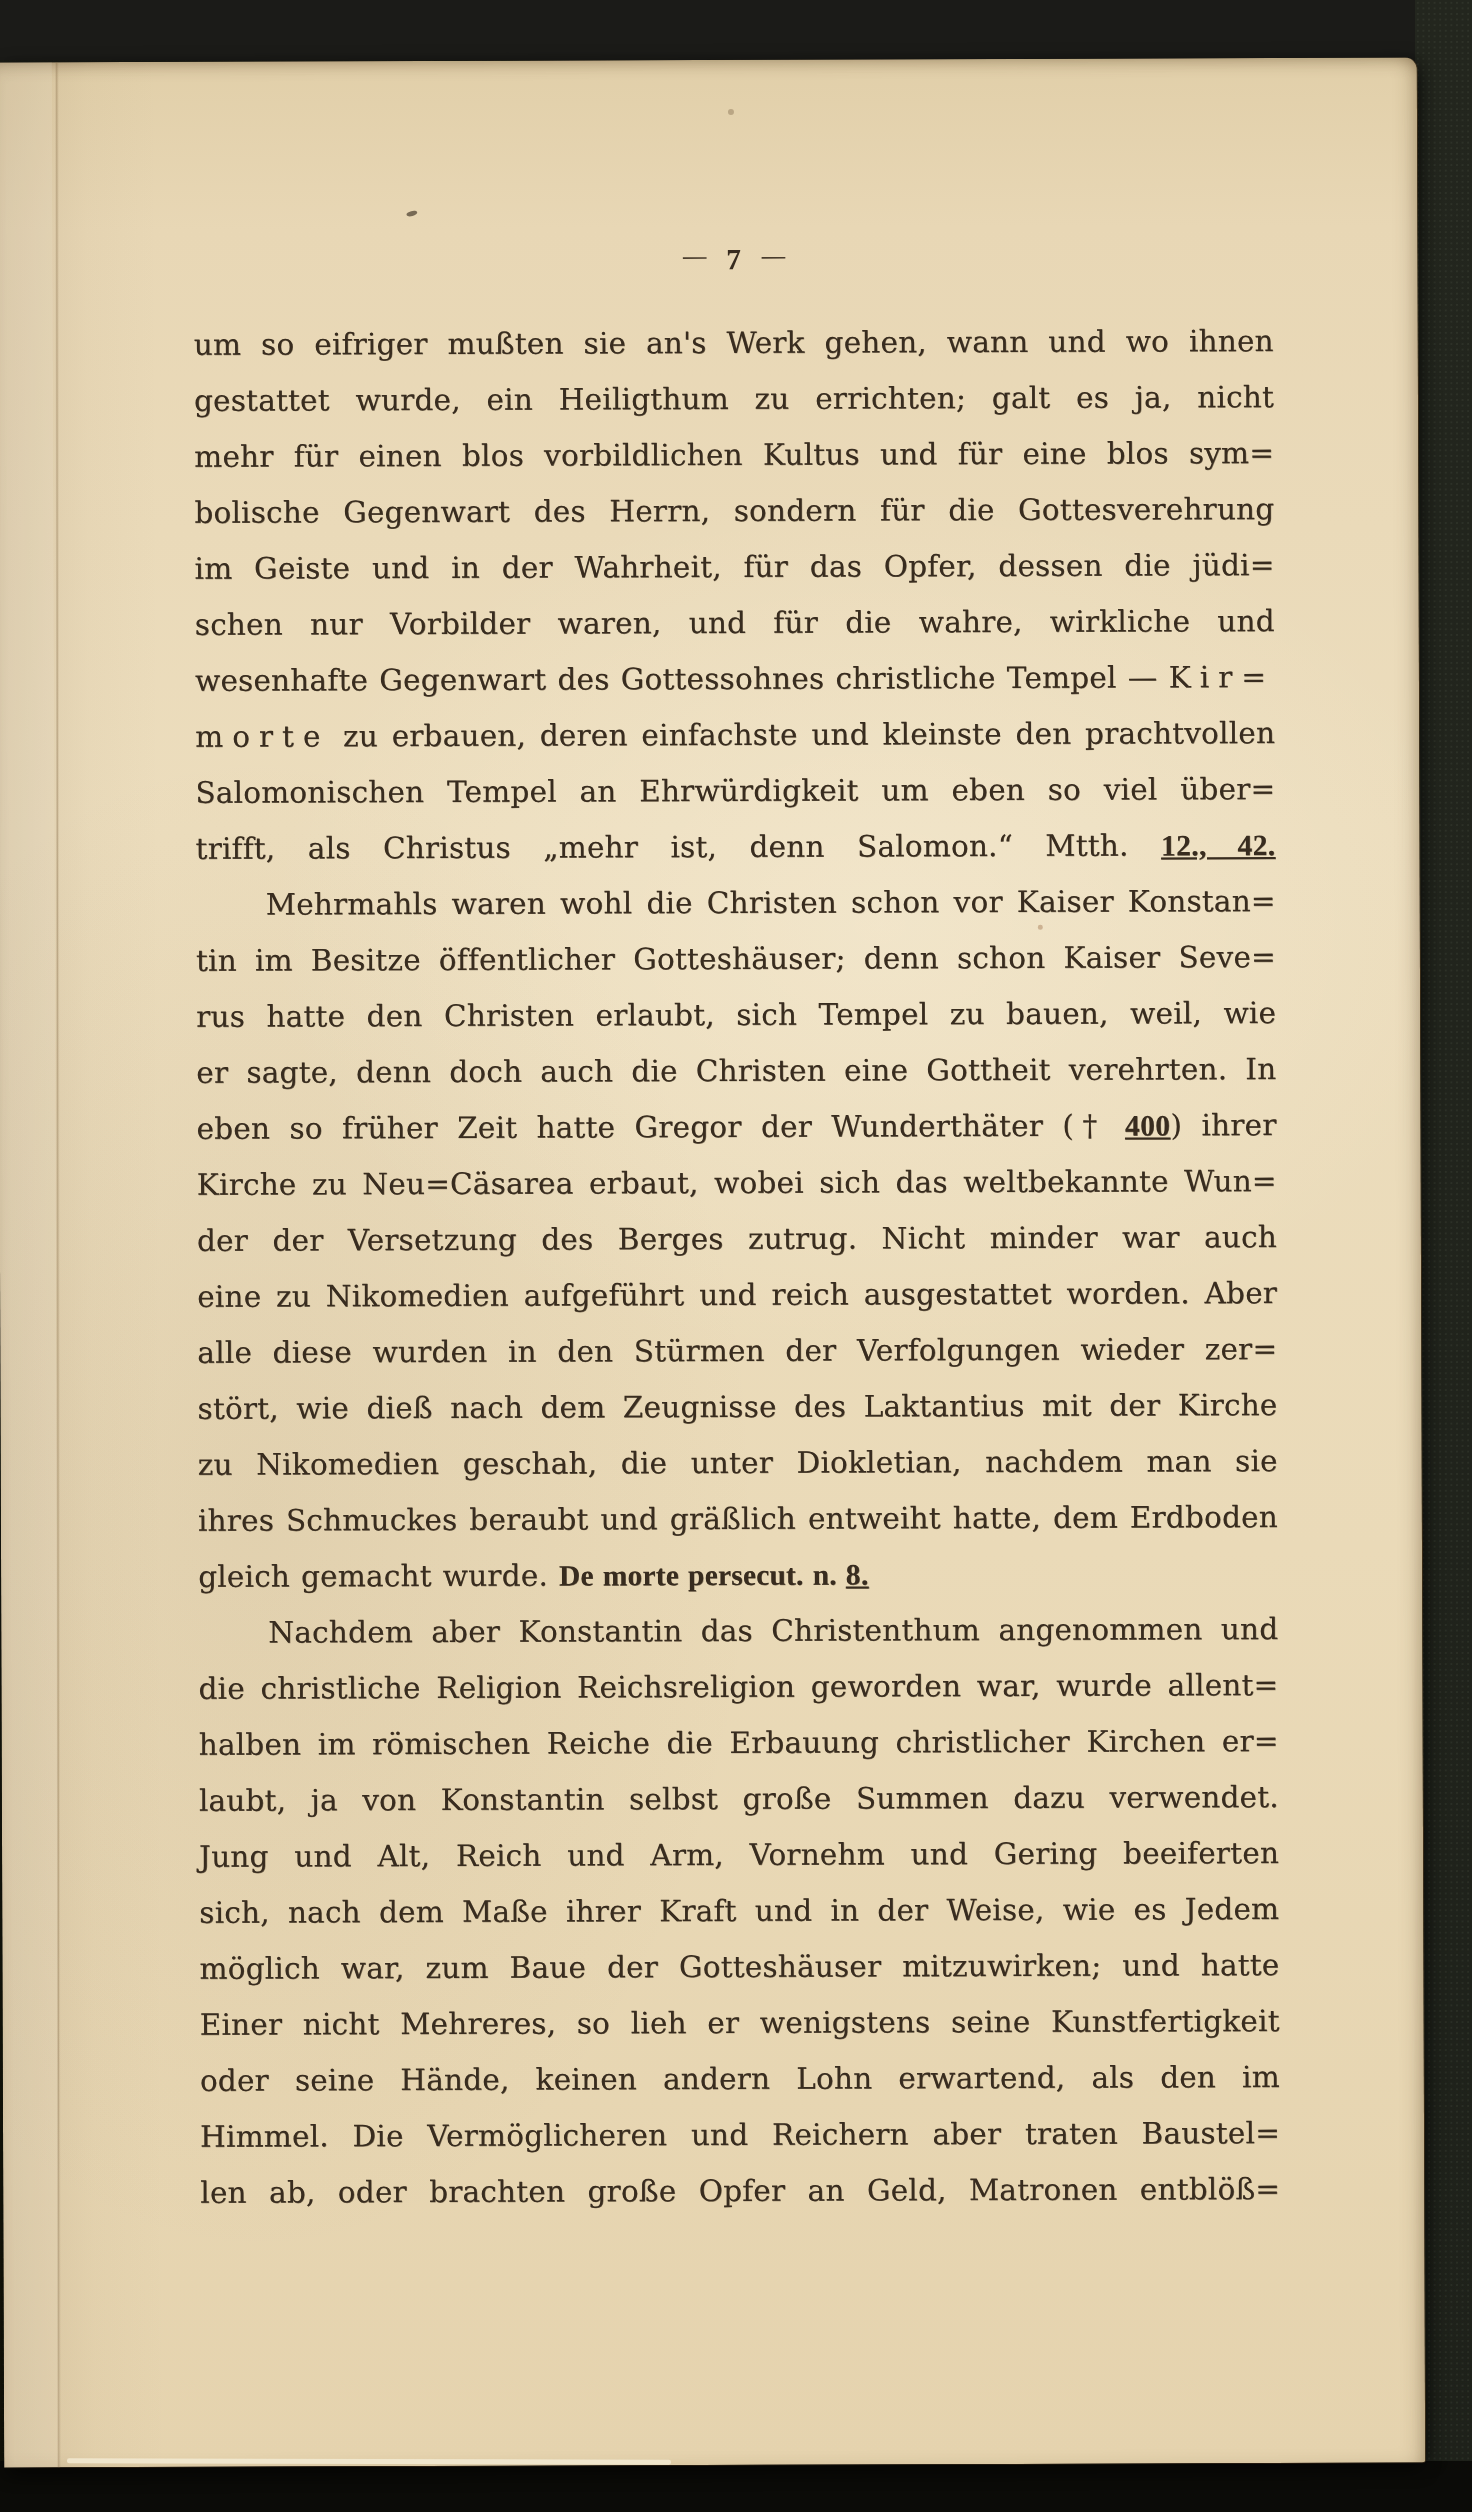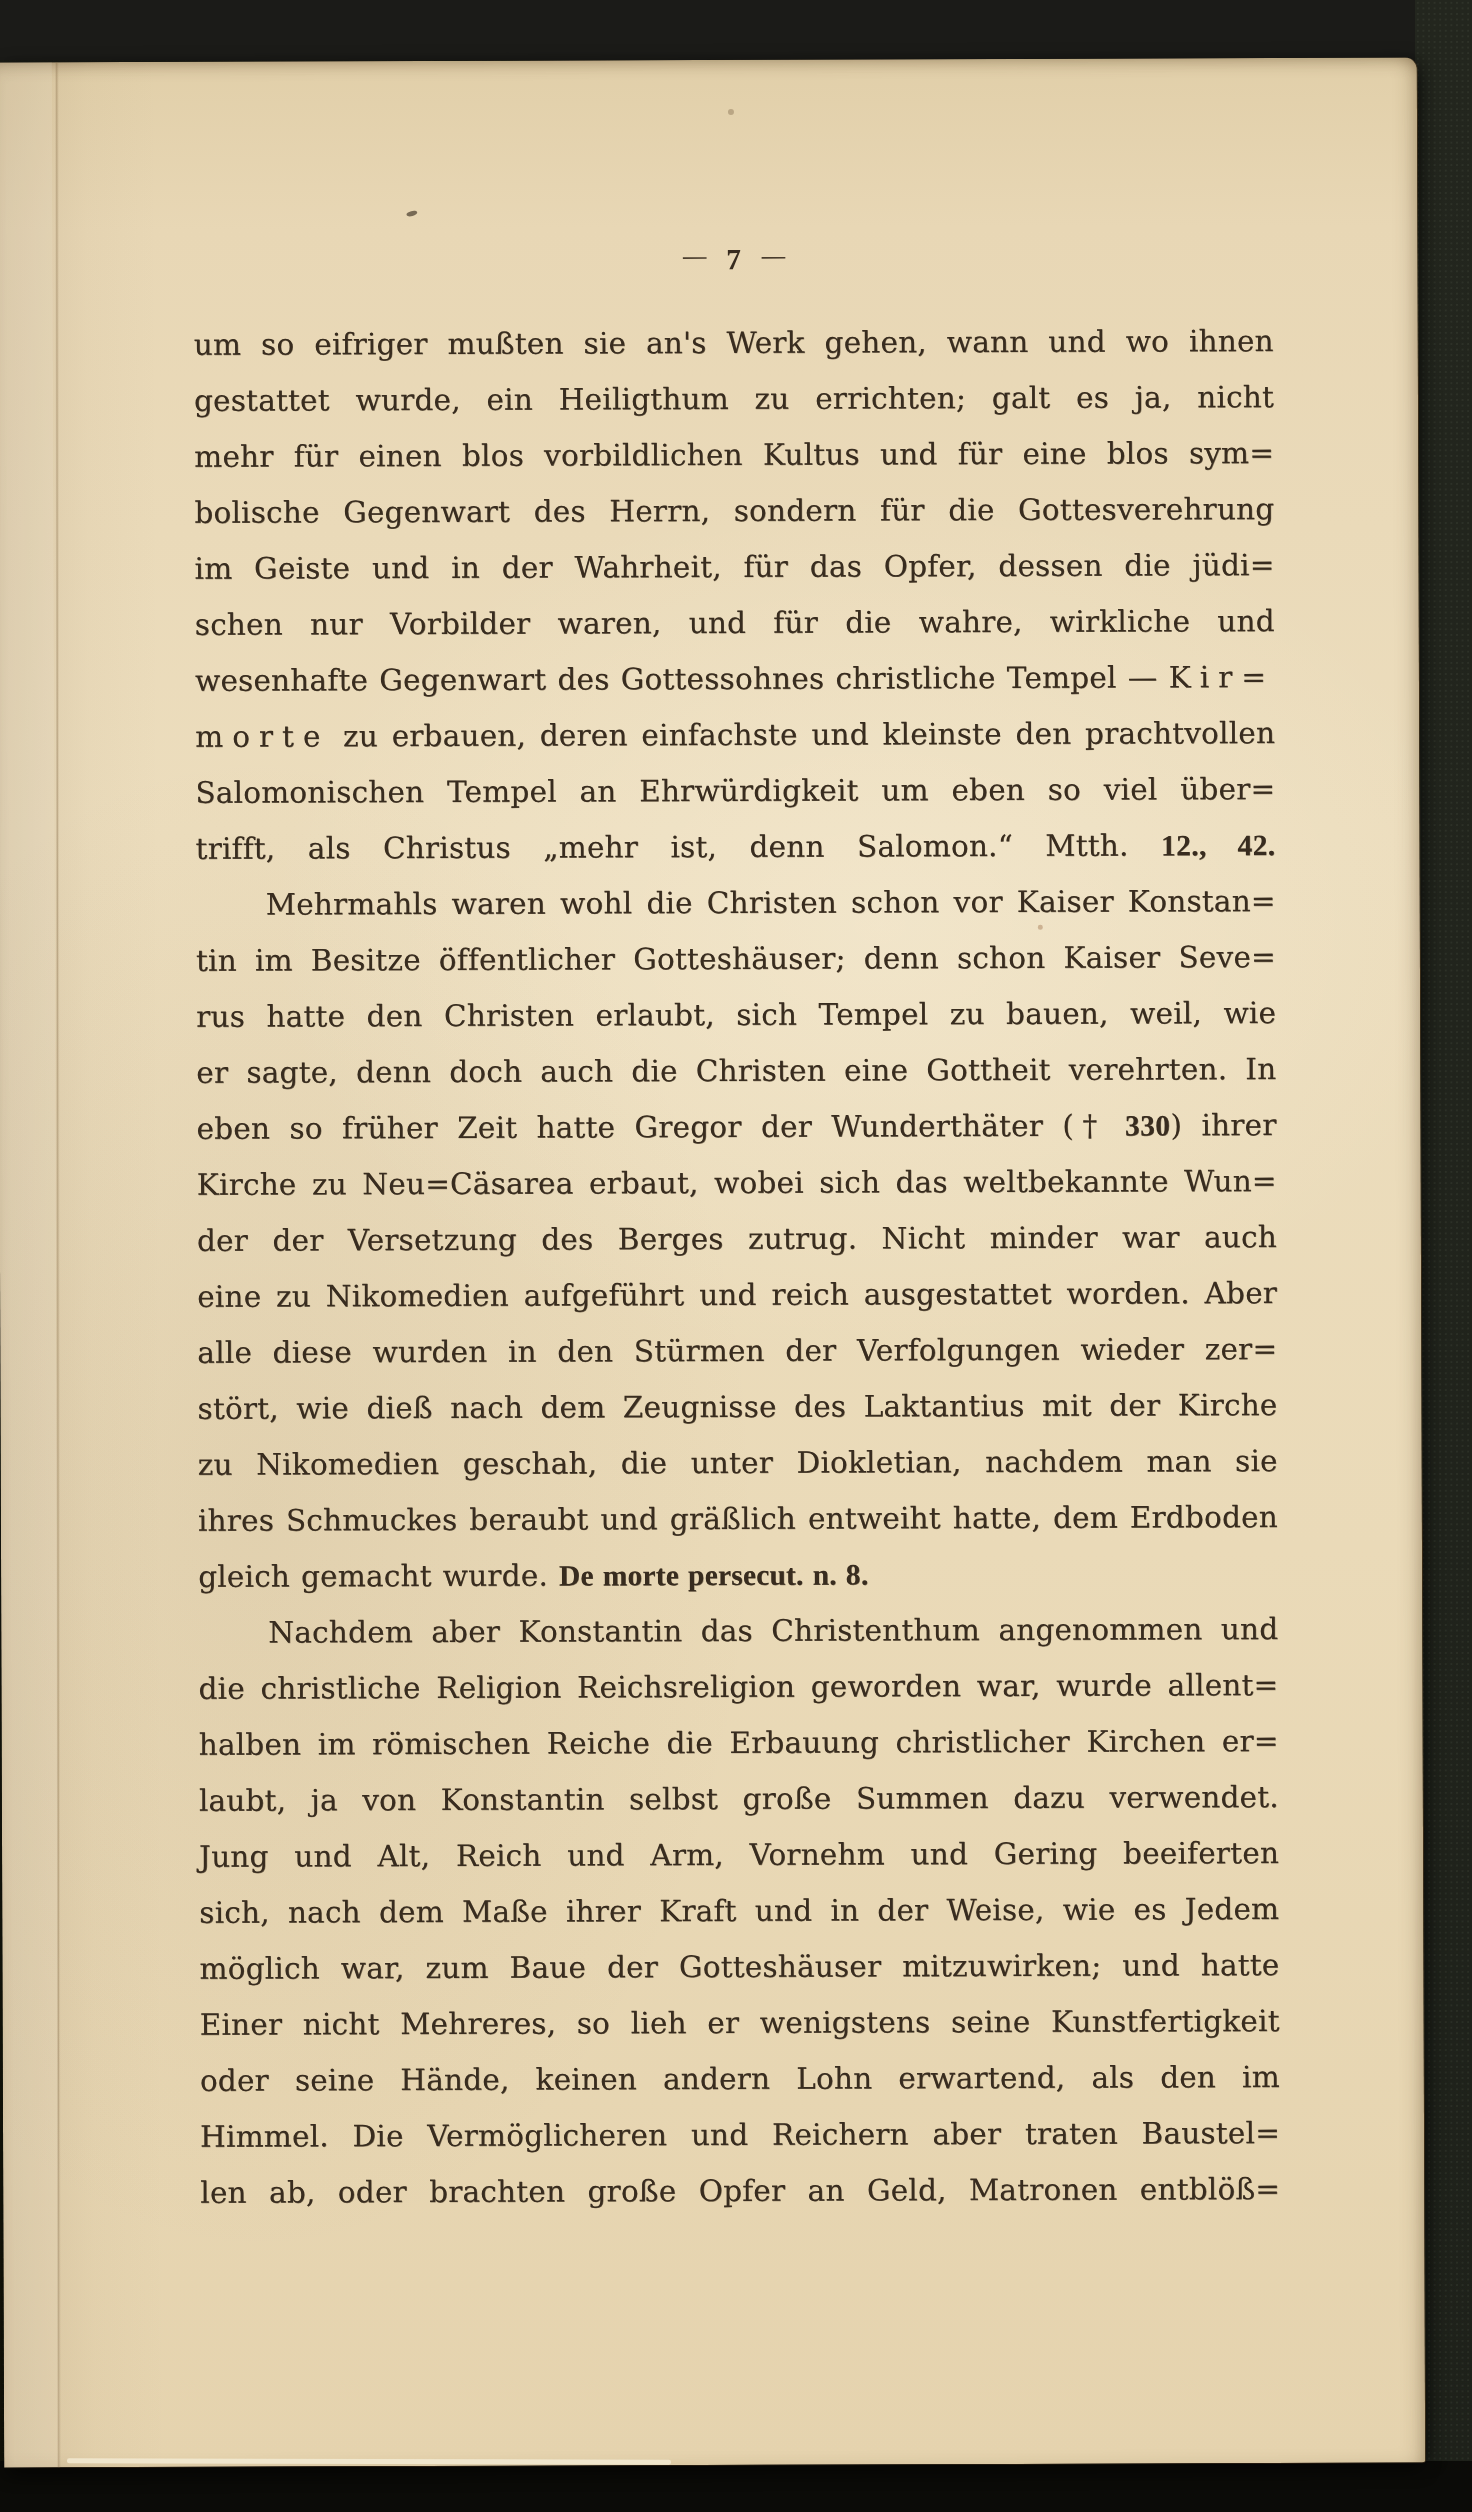--- a/index.html
+++ b/index.html
@@ -54,21 +54,21 @@
   .textblock{position:absolute;left:197px;top:255px;width:1080px;color:#382c1f;}
   .line{
     font-size:29.5px;line-height:56px;height:56px;
     letter-spacing:0.2px;word-spacing:1.4px;
     text-align:justify;text-align-last:justify;
     text-shadow:0.4px 0.4px 0.5px rgba(52,38,22,0.55);
     white-space:nowrap;
   }
   .line.indent{text-indent:70px;}
   .line.nojust{text-align:left;text-align-last:left;}
-  .s-b{font-family:"Liberation Serif",serif;font-weight:700;letter-spacing:0.4px;}
+  .s-b{font-family:"Liberation Serif",serif;font-weight:700;letter-spacing:0.4px;text-decoration:underline;}
   .s-a{font-family:"Liberation Serif",serif;font-weight:600;}
   .s-sp{letter-spacing:9px;}
 </style>
 </head>
 <body>
 
 <div class="scan">
   <div class="band-top"></div>
   <div class="band-right"></div>
   <div class="band-bottom"></div>
@@ -92,21 +92,21 @@
         <div class="line"><span>im Geiste und in der Wahrheit, für das Opfer, dessen die jüdi=</span></div>
         <div class="line"><span>schen nur Vorbilder waren, und für die wahre, wirkliche und</span></div>
         <div class="line"><span>wesenhafte Gegenwart des Gottessohnes christliche Tempel — </span><span class="s-sp">Kir=</span></div>
         <div class="line"><span class="s-sp">morte</span><span> zu erbauen, deren einfachste und kleinste den prachtvollen</span></div>
         <div class="line"><span>Salomonischen Tempel an Ehrwürdigkeit um eben so viel über=</span></div>
         <div class="line"><span>trifft, als Christus „mehr ist, denn Salomon.“ Mtth. </span><span class="s-b">12., 42.</span></div>
         <div class="line indent"><span>Mehrmahls waren wohl die Christen schon vor Kaiser Konstan=</span></div>
         <div class="line"><span>tin im Besitze öffentlicher Gotteshäuser; denn schon Kaiser Seve=</span></div>
         <div class="line"><span>rus hatte den Christen erlaubt, sich Tempel zu bauen, weil, wie</span></div>
         <div class="line"><span>er sagte, denn doch auch die Christen eine Gottheit verehrten. In</span></div>
-        <div class="line"><span>eben so früher Zeit hatte Gregor der Wunderthäter († </span><span class="s-b">330</span><span>) ihrer</span></div>
+        <div class="line"><span>eben so früher Zeit hatte Gregor der Wunderthäter († </span><span class="s-b">400</span><span>) ihrer</span></div>
         <div class="line"><span>Kirche zu Neu=Cäsarea erbaut, wobei sich das weltbekannte Wun=</span></div>
         <div class="line"><span>der der Versetzung des Berges zutrug. Nicht minder war auch</span></div>
         <div class="line"><span>eine zu Nikomedien aufgeführt und reich ausgestattet worden. Aber</span></div>
         <div class="line"><span>alle diese wurden in den Stürmen der Verfolgungen wieder zer=</span></div>
         <div class="line"><span>stört, wie dieß nach dem Zeugnisse des Laktantius mit der Kirche</span></div>
         <div class="line"><span>zu Nikomedien geschah, die unter Diokletian, nachdem man sie</span></div>
         <div class="line"><span>ihres Schmuckes beraubt und gräßlich entweiht hatte, dem Erdboden</span></div>
         <div class="line nojust"><span>gleich gemacht wurde. </span><span class="s-a">De morte persecut. n. </span><span class="s-b">8.</span></div>
         <div class="line indent"><span>Nachdem aber Konstantin das Christenthum angenommen und</span></div>
         <div class="line"><span>die christliche Religion Reichsreligion geworden war, wurde allent=</span></div>

